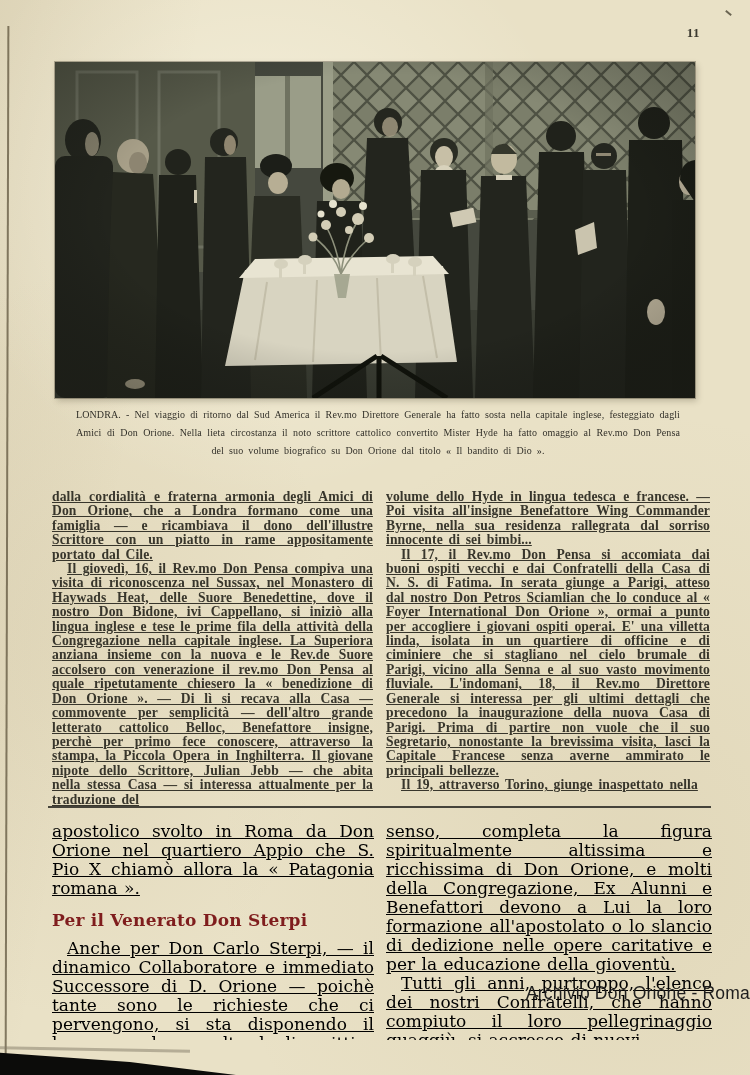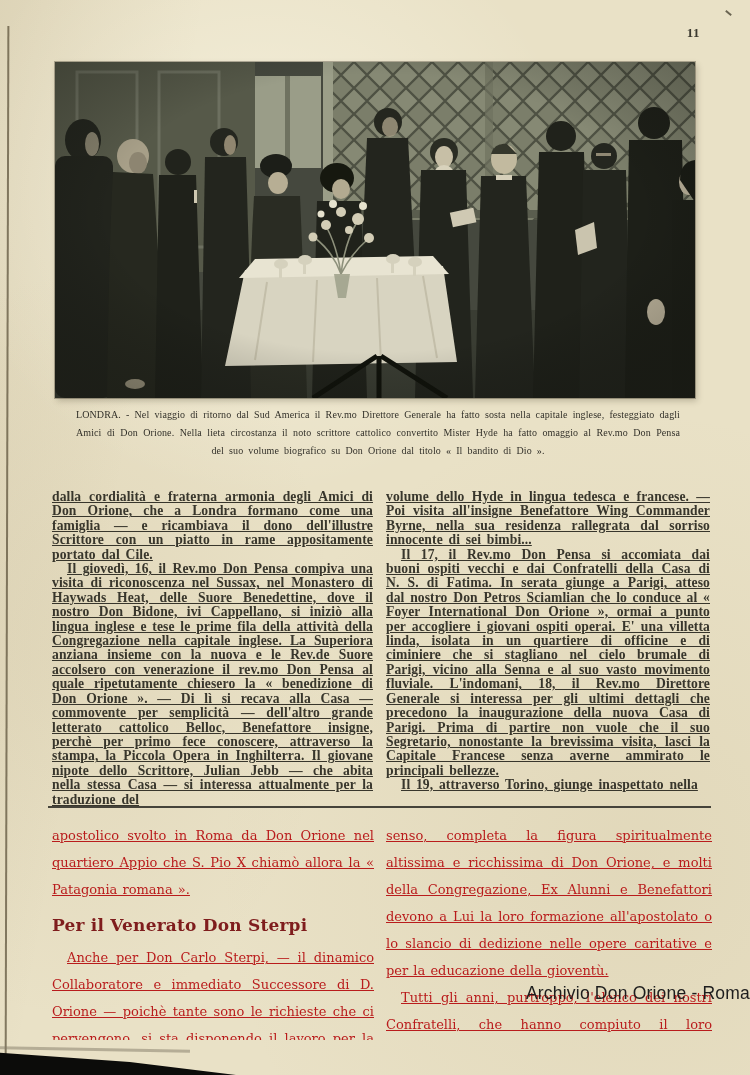--- a/index.html
+++ b/index.html
@@ -24,21 +24,21 @@
     font-size:10px;line-height:18px;font-weight:normal;color:#33312a;
     text-align:justify;text-align-last:center;word-spacing:2.5px;letter-spacing:.1px;
   }
   .col{position:absolute;overflow:hidden;}
   .col p{margin:0;text-align:justify;text-decoration:underline;}
   .col-top{top:490px;height:316px;}
   .col-top p{font-size:13.6px;line-height:14.4px;font-weight:700;color:#38362c;word-spacing:2.2px;letter-spacing:.1px;}
   .col-tl{left:52px;width:321px;}
   .col-tr{left:386px;width:324px;}
   .col-bot{top:822px;height:218px;font-family:"DejaVu Serif",serif;}
-  .col-bot p{font-size:13px;line-height:27px;font-weight:400;color:#b91c1c;word-spacing:1px;}
+  .col-bot p{font-size:17px;line-height:19px;font-weight:400;color:#000000;word-spacing:1px;}
   .col-bl{left:52px;width:322px;}
   .col-br{left:386px;width:326px;}
   .indent{text-indent:15px;}
   .section-heading{
     font-family:"DejaVu Serif",serif;font-size:17px;font-weight:bold;color:#7f1d1d;
     margin:12px 0 9px 0;text-align:left;letter-spacing:.2px;
   }
   .section-rule{position:absolute;left:48px;top:806px;width:663px;height:2px;background:#45433a;}
   .black-wedge{
     position:absolute;left:0;bottom:0;width:236px;height:27px;background:#0c0c0a;

